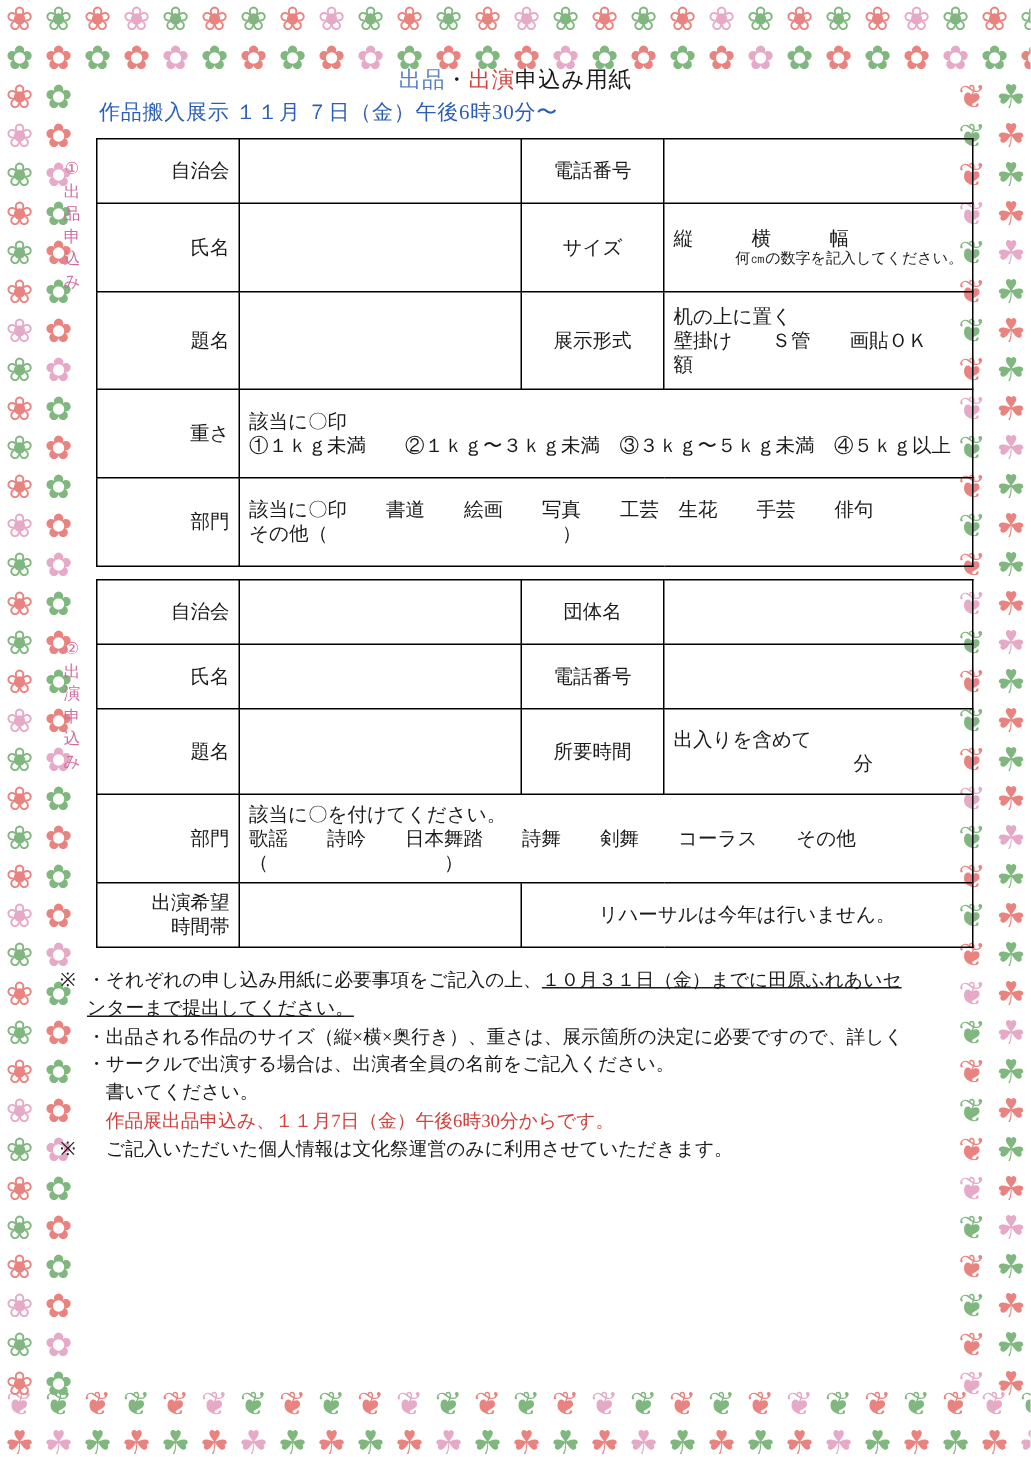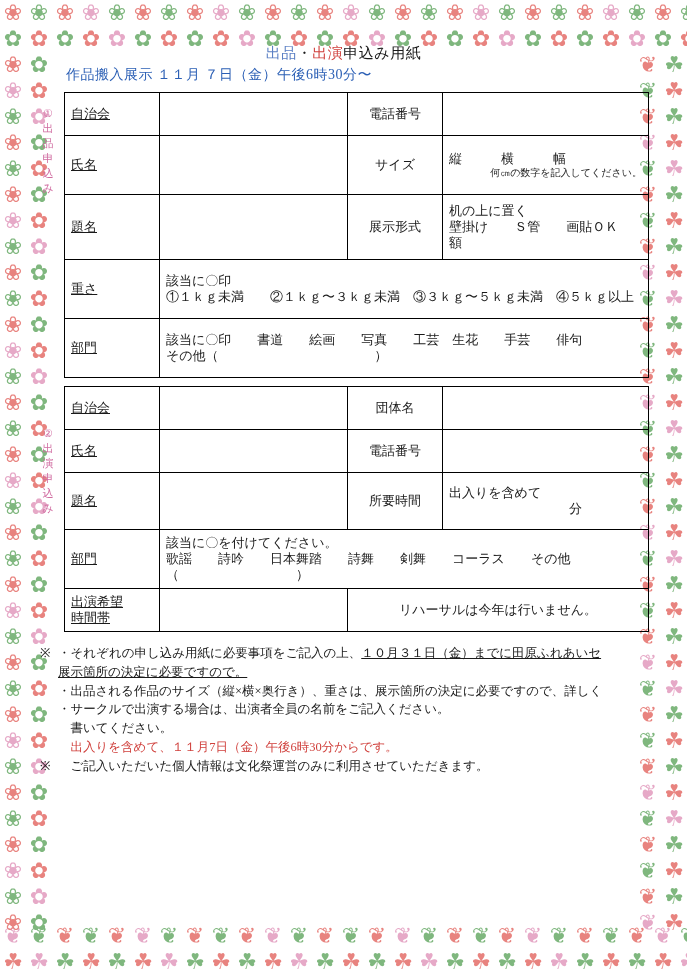--- a/index.html
+++ b/index.html
@@ -85,21 +85,21 @@
     margin-left:28px;
     width:585px;
     font-size:13px;
   }
   td{
     border:1px solid #000;
     padding:4px 6px;
     vertical-align:middle;
     height:34px;
   }
-  td.lbl{width:82px;text-align:left;text-decoration:underline;}
+  td.lbl{width:82px;text-align:right;}
   td.lbl2{width:82px;text-align:center;}
   td.val{}
   .small{font-size:10px;}
   .right{text-align:right;}
   .cellstack div{line-height:1.25;}
 
   
   .notes{
     margin:12px 0 0 4px;
     font-size:12.5px;
@@ -478,37 +478,37 @@
         </table>
     </div>
 
     <div class="notes">
       <div class="row">
         <div class="mark">※</div>
         <div class="txt"><span>・それぞれの申し込み用紙に必要事項をご記入の上、</span><span class="u">１０月３１日（金）までに田原ふれあいセ</span></div>
       </div>
       <div class="row">
         <div class="mark"></div>
-        <div class="txt u">展示箇所の決定に必要ですので。</div>
+        <div class="txt u">ンターまで提出してください。</div>
       </div>
       <div class="row">
         <div class="mark"></div>
         <div class="txt">・出品される作品のサイズ（縦×横×奥行き）、重さは、展示箇所の決定に必要ですので、詳しく</div>
       </div>
       <div class="row">
         <div class="mark"></div>
         <div class="txt">・サークルで出演する場合は、出演者全員の名前をご記入ください。</div>
       </div>
       <div class="row">
         <div class="mark"></div>
         <div class="txt">　書いてください。</div>
       </div>
       <div class="row">
         <div class="mark"></div>
-        <div class="txt redtxt">　出入りを含めて、１１月7日（金）午後6時30分からです。</div>
+        <div class="txt redtxt">　作品展出品申込み、１１月7日（金）午後6時30分からです。</div>
       </div>
       <div class="row">
         <div class="mark">※</div>
         <div class="txt">　ご記入いただいた個人情報は文化祭運営のみに利用させていただきます。</div>
       </div>
     </div>
 
   </div>
 </div>
 

